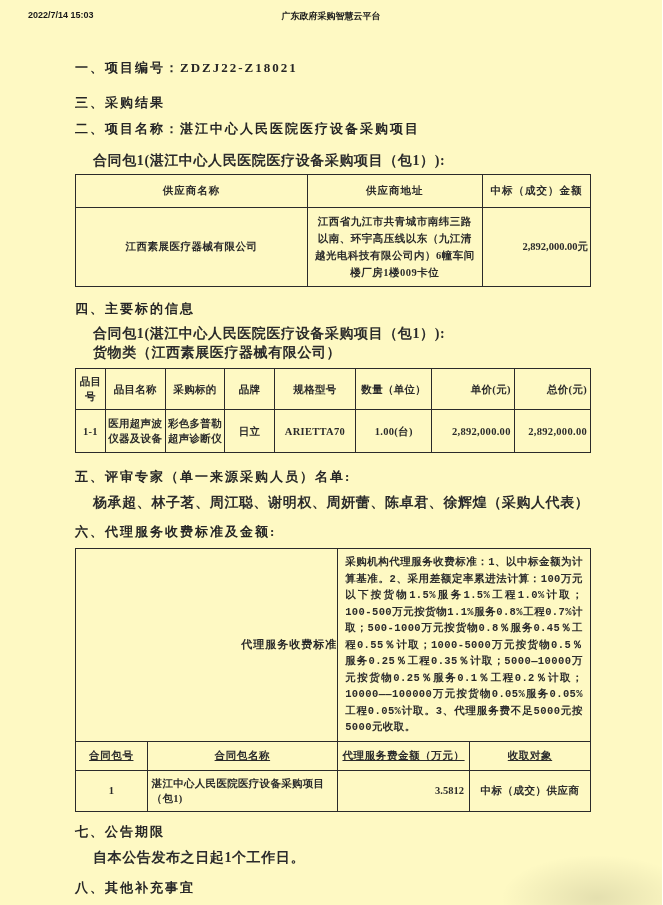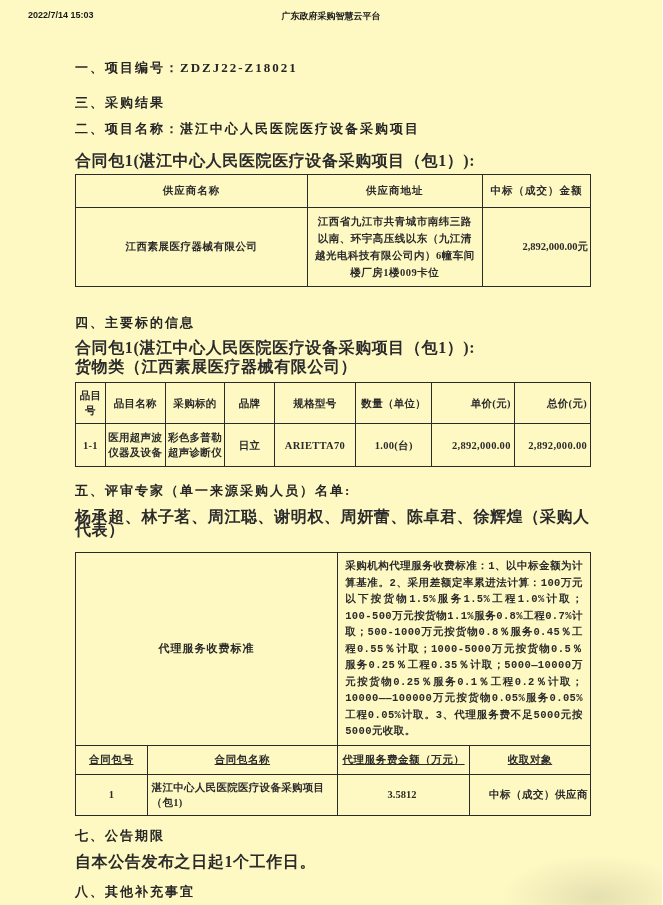--- a/index.html
+++ b/index.html
@@ -31,22 +31,23 @@
 
   .content { padding: 38px 71px 0 75px; }
 
   .h1 {
     font-size: 13px;
     letter-spacing: 2px;
     color: #262626;
     line-height: 14px;
   }
   .sub {
-    font-size: 16px;
+    font-size: 14px;
     letter-spacing: 0.6px;
+    margin-left: 18px;
     line-height: 13px;
   }
 
   table { width: 100%; border-collapse: collapse; table-layout: fixed; }
   th, td {
     border: 1px solid #2b2b2b;
     font-weight: 700;
     color: #2b2b2b;
     vertical-align: middle;
   }
@@ -57,39 +58,39 @@
   .t1 .c-name { text-align: center; letter-spacing: 0.5px; }
   .t1 .c-addr { text-align: center; line-height: 17px; padding: 5px 6px; letter-spacing: 0.5px; }
   .t1 .c-amt  { text-align: right; padding-right: 2px; }
 
   
   .t2 th { font-size: 10.5px; padding: 5px 1px; letter-spacing: 0.3px; line-height: 15px; }
   .t2 td { font-size: 10.5px; padding: 6px 1px; text-align: center; line-height: 15px; letter-spacing: 0.3px; }
   .t2 th.num, .t2 td.num { text-align: right; padding-right: 3px; }
 
   
-  .t3 .std-label { text-align: center; font-size: 11px; letter-spacing: 1px; }
+  .t3 .std-label { text-align: right; font-size: 11px; letter-spacing: 1px; }
   .t3 .std-text {
     font-size: 10.5px; line-height: 16.5px;
     text-align: justify; text-justify: inter-ideograph;
     padding: 5px 7px; letter-spacing: 0.4px; font-family: Liberation Mono, monospace;
   }
   .t3 th { font-size: 10.5px; padding: 7px 2px; letter-spacing: 0.6px; text-decoration: underline; }
   .t3 td { font-size: 10.5px; }
   .t3 .pkg-no  { text-align: center; padding: 6px 2px; }
   .t3 .pkg-name{ text-align: left; line-height: 15px; padding: 5px 4px; letter-spacing: 0.3px; }
-  .t3 .fee-amt { text-align: center; padding: 6px 5px 6px 2px; }
-  .t3 .payer   { text-align: right; padding: 6px 2px; letter-spacing: 0.5px; }
+  .t3 .fee-amt { text-align: right; padding: 6px 5px 6px 2px; }
+  .t3 .payer   { text-align: center; padding: 6px 2px; letter-spacing: 0.5px; }
 
   
   .mb21 { margin-bottom: 21px; }
   .mb18 { margin-bottom: 18px; }
   .mb17 { margin-bottom: 17px; }
   .mb16 { margin-bottom: 16px; }
-  .mb15 { margin-bottom: 29px; border-radius: 23px; }
+  .mb15 { margin-bottom: 15px; border-radius: 23px; }
   .mb13 { margin-bottom: 13px; }
   .mb12 { margin-bottom: 12px; }
   .mb11 { margin-bottom: 11px; }
   .mb9  { margin-bottom: 9px; }
   .mb7  { margin-bottom: 7px; }
   .mb6  { margin-bottom: 6px; }
 
   .corner-shadow {
     position: absolute;
     right: -35px; bottom: -38px;
@@ -175,20 +176,21 @@
           <td>1.00(台)</td>
           <td class="num">2,892,000.00</td>
           <td class="num">2,892,000.00</td>
         </tr>
       </tbody>
     </table>
 
     <div class="h1 mb12">五、评审专家（单一来源采购人员）名单:</div>
     <div class="sub mb16">杨承超、林子茗、周江聪、谢明权、周妍蕾、陈卓君、徐辉煌（采购人代表）</div>
 
+    <div class="h1 mb9">六、代理服务收费标准及金额:</div>
 
     <table class="t3 mb13">
       <colgroup>
         <col style="width:13.9%">
           <col style="width:37.0%">
           <col style="width:25.6%">
           <col style="width:23.5%">
       </colgroup>
       <tbody>
         <tr>

